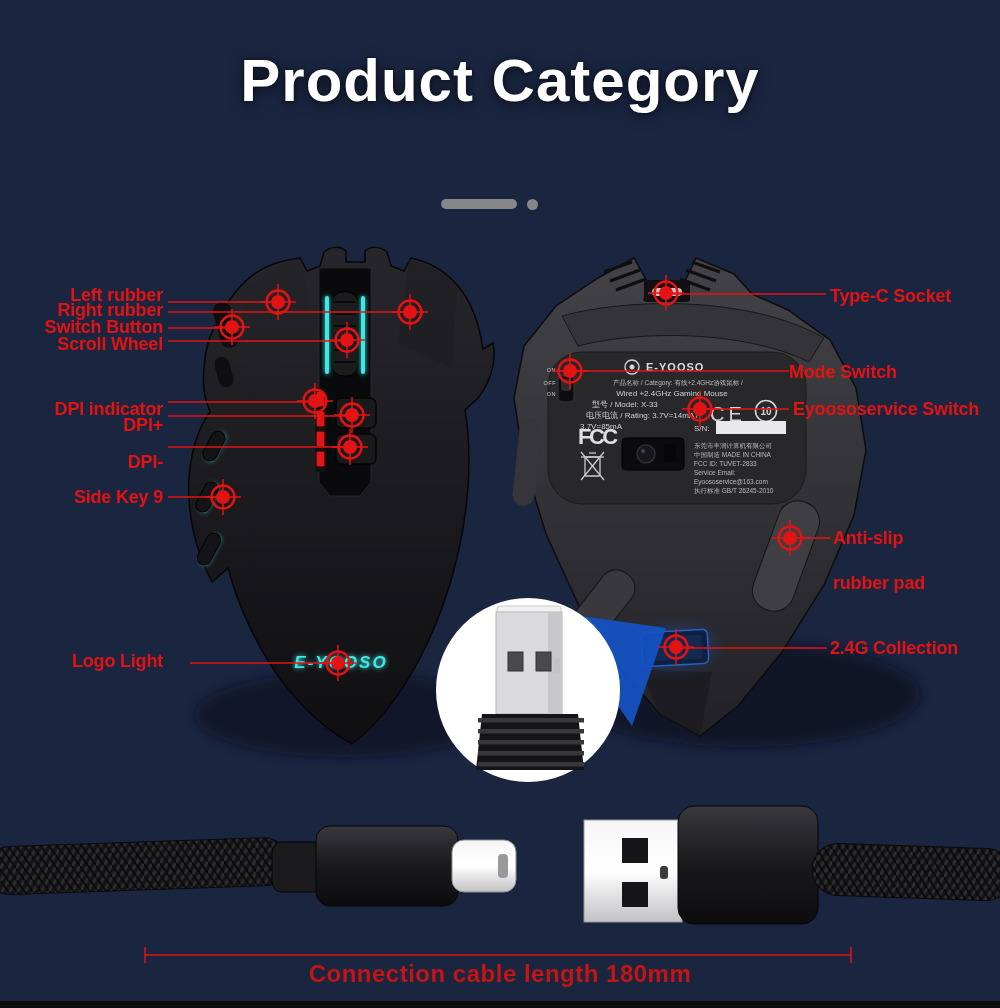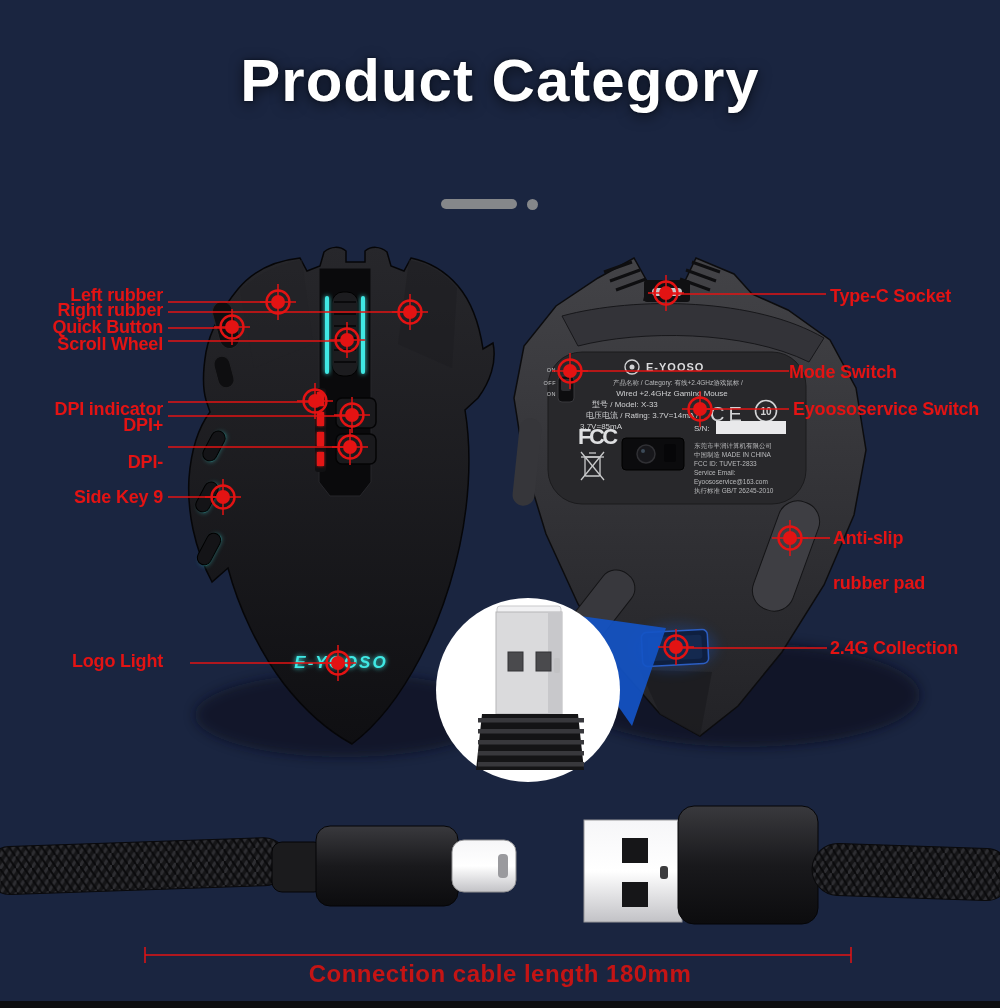--- a/index.html
+++ b/index.html
@@ -324,21 +324,21 @@
       <use href="#tgt" x="666" y="293"></use>
       <use href="#tgt" x="570" y="371"></use>
       <use href="#tgt" x="700" y="409"></use>
       <use href="#tgt" x="790" y="538"></use>
       <use href="#tgt" x="676" y="647"></use>
     </g>
   </svg>
 
   <div class="lbl lbl-left" style="top:286px">Left rubber</div>
   <div class="lbl lbl-left" style="top:301px">Right rubber</div>
-  <div class="lbl lbl-left" style="top:318px">Quick Button</div>
+  <div class="lbl lbl-left" style="top:318px">Switch Button</div>
   <div class="lbl lbl-left" style="top:335px">Scroll Wheel</div>
   <div class="lbl lbl-left" style="top:400px">DPI indicator</div>
   <div class="lbl lbl-left" style="top:416px">DPI+</div>
   <div class="lbl lbl-left" style="top:453px">DPI-</div>
   <div class="lbl lbl-left" style="top:488px">Side Key 9</div>
   <div class="lbl lbl-left" style="top:652px">Logo Light</div>
 
   <div class="lbl lbl-right" style="left:830px;top:287px">Type-C Socket</div>
   <div class="lbl lbl-right" style="left:789px;top:363px">Mode Switch</div>
   <div class="lbl lbl-right" style="left:793px;top:400px">Eyoososervice Switch</div>

